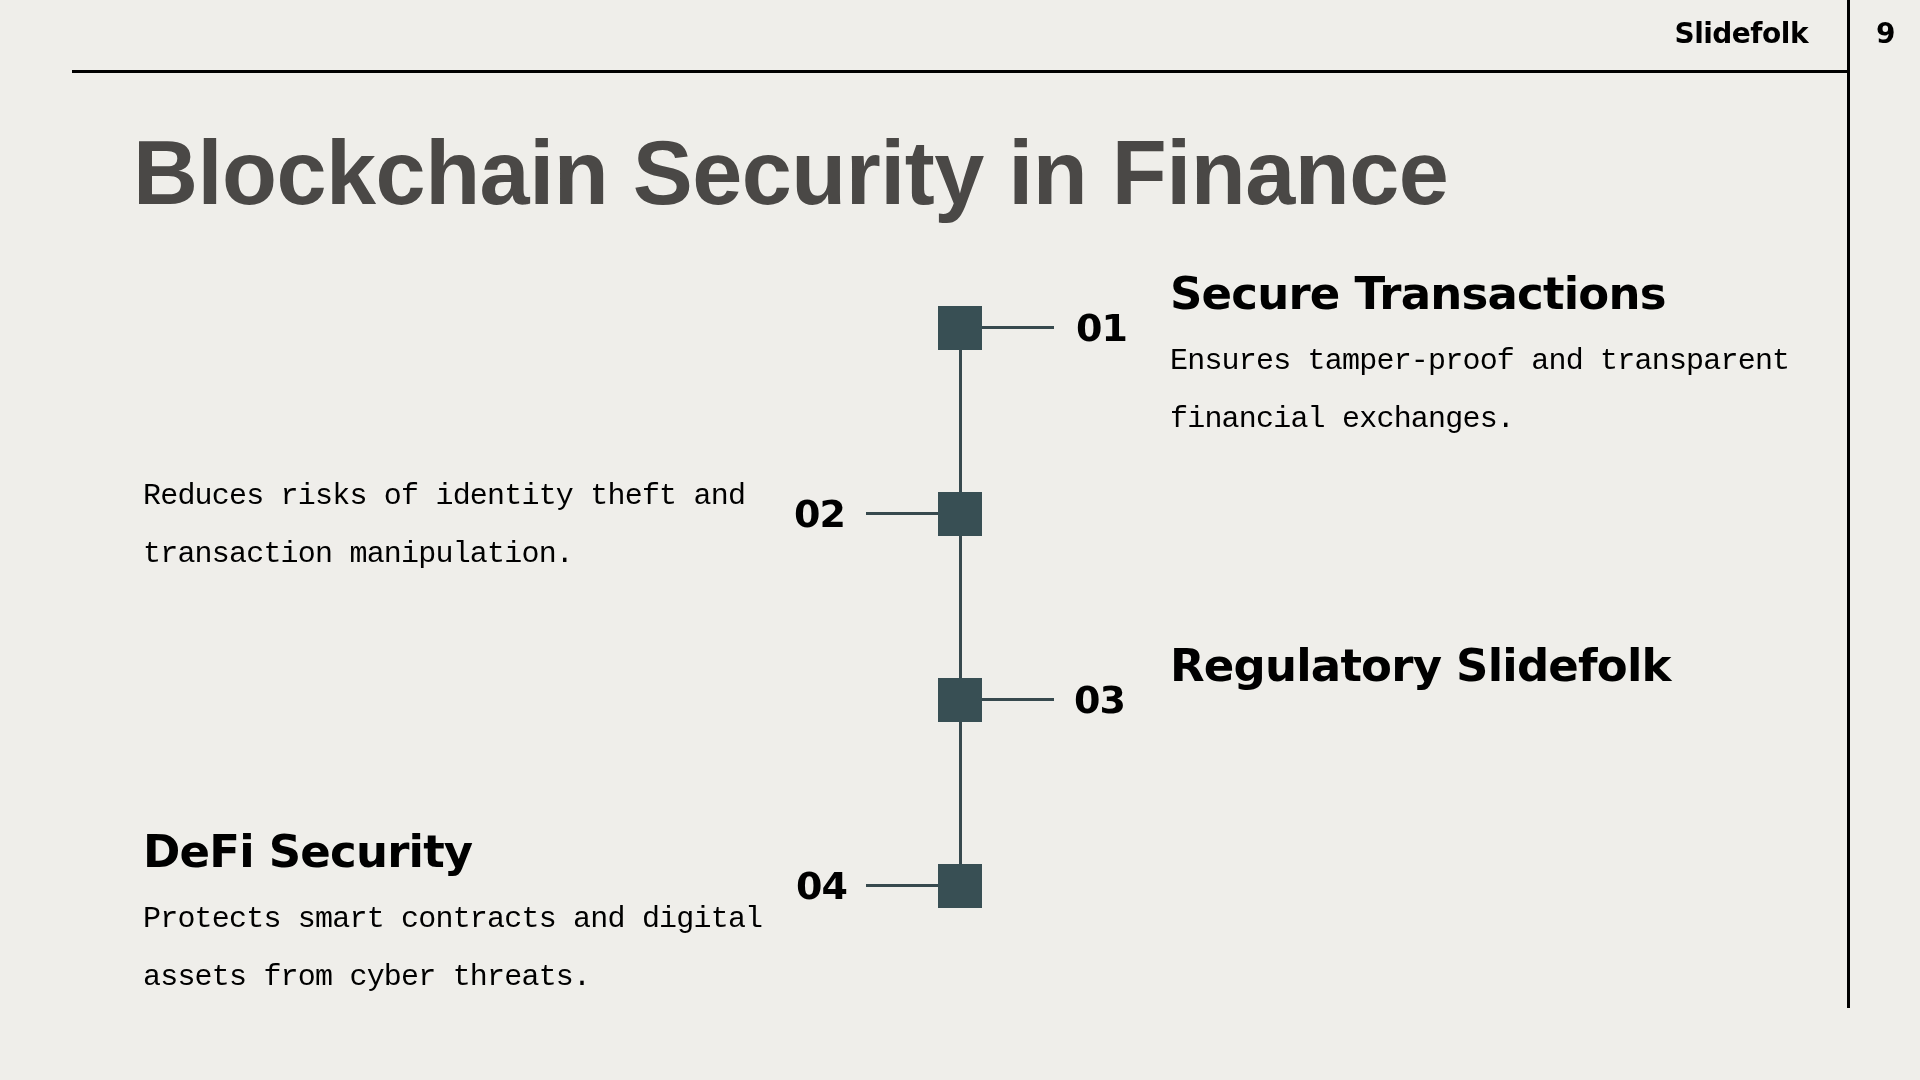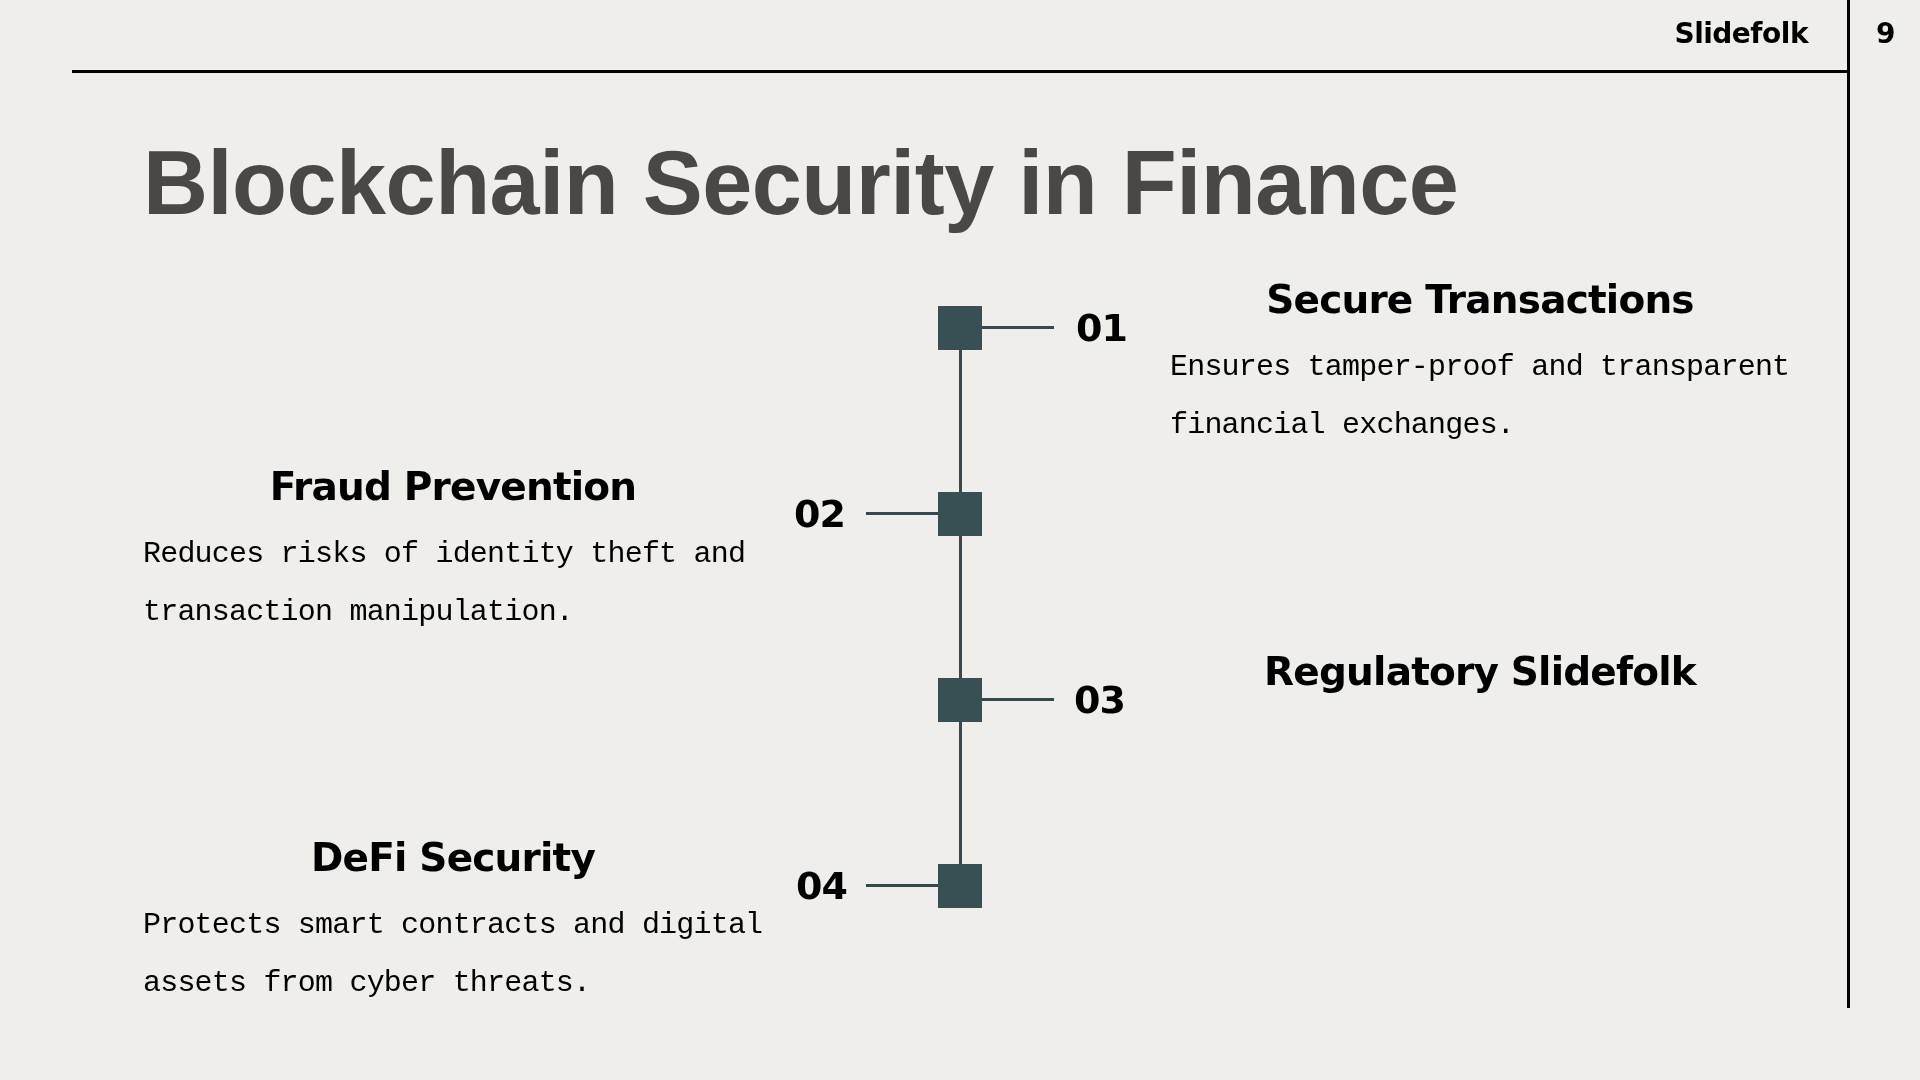--- a/index.html
+++ b/index.html
@@ -6,31 +6,31 @@
   body {
     width: 1920px; height: 1080px; position: relative; overflow: hidden;
     background: #efeeea;
     font-family: "DejaVu Sans", "Liberation Sans", sans-serif;
     color: #000;
   }
   .hline { position: absolute; left: 72px; top: 70px; width: 1776px; height: 3px; background: #000; }
   .vline { position: absolute; left: 1847px; top: 0; width: 3px; height: 1008px; background: #000; }
   .brand { position: absolute; right: 112px; top: 14px; font-family: "DejaVu Sans", sans-serif; font-weight: bold; font-size: 28px; line-height: 40px; letter-spacing: -0.5px; }
   .pagenum { position: absolute; left: 1876px; top: 14px; font-family: "DejaVu Sans", sans-serif; font-weight: bold; font-size: 28px; line-height: 40px; }
-  .title { position: absolute; left: 133px; top: 118px; margin: 10px; font-family: "Liberation Sans", sans-serif; font-weight: bold; font-size: 90px; line-height: 110px; color: #4a4846; letter-spacing: -0.5px; white-space: nowrap; }
+  .title { position: absolute; left: 133px; top: 118px; margin: 0; font-family: "Liberation Sans", sans-serif; font-weight: bold; font-size: 90px; line-height: 110px; color: #4a4846; letter-spacing: -0.5px; white-space: nowrap; }
 
   .spine { position: absolute; left: 959px; top: 327px; width: 3px; height: 558px; background: #37494e; }
   .node { position: absolute; left: 938px; width: 44px; height: 44px; background: #384f54; }
   .conn { position: absolute; height: 3px; background: #37494e; width: 72px; }
   .conn.right { left: 982px; }
   .conn.left { left: 866px; }
   .num { position: absolute; font-family: "DejaVu Sans", sans-serif; font-weight: bold; font-size: 38px; line-height: 44px; letter-spacing: -1px; }
 
   .item { position: absolute; width: 620px; }
-  .item h2 { margin: 6px; font-family: "DejaVu Sans", sans-serif; font-weight: bold; font-size: 39px; line-height: 52px; letter-spacing: -0.8px; white-space: nowrap; text-align: center; }
+  .item h2 { margin: 0; font-family: "DejaVu Sans", sans-serif; font-weight: bold; font-size: 45px; line-height: 52px; letter-spacing: -0.8px; white-space: nowrap; }
   .item p { margin: 12px 0 0 0; font-family: Liberation Mono, monospace; font-size: 30px; line-height: 58px; letter-spacing: -0.8px; }
 </style>
 </head>
 <body>
 
 <div class="hline"></div>
 <div class="vline"></div>
 <div class="brand">Slidefolk</div>
 <div class="pagenum">9</div>
 
@@ -55,21 +55,20 @@
   <div class="conn left" style="top:884px"></div>
   <div class="num" style="left:796px; top:864px">04</div>
 </div>
 
 <div class="item" style="left:1170px; top:268px">
   <h2>Secure Transactions</h2>
   <p>Ensures tamper-proof and transparent financial exchanges.</p>
 </div>
 
 <div class="item" style="left:143px; top:455px">
-  <h2>Fraud Prevention</h2>
   <p>Reduces risks of identity theft and transaction manipulation.</p>
 </div>
 
 <div class="item" style="left:1170px; top:640px">
   <h2>Regulatory Slidefolk</h2>
 </div>
 
 <div class="item" style="left:143px; top:826px">
   <h2>DeFi Security</h2>
   <p>Protects smart contracts and digital assets from cyber threats.</p>

